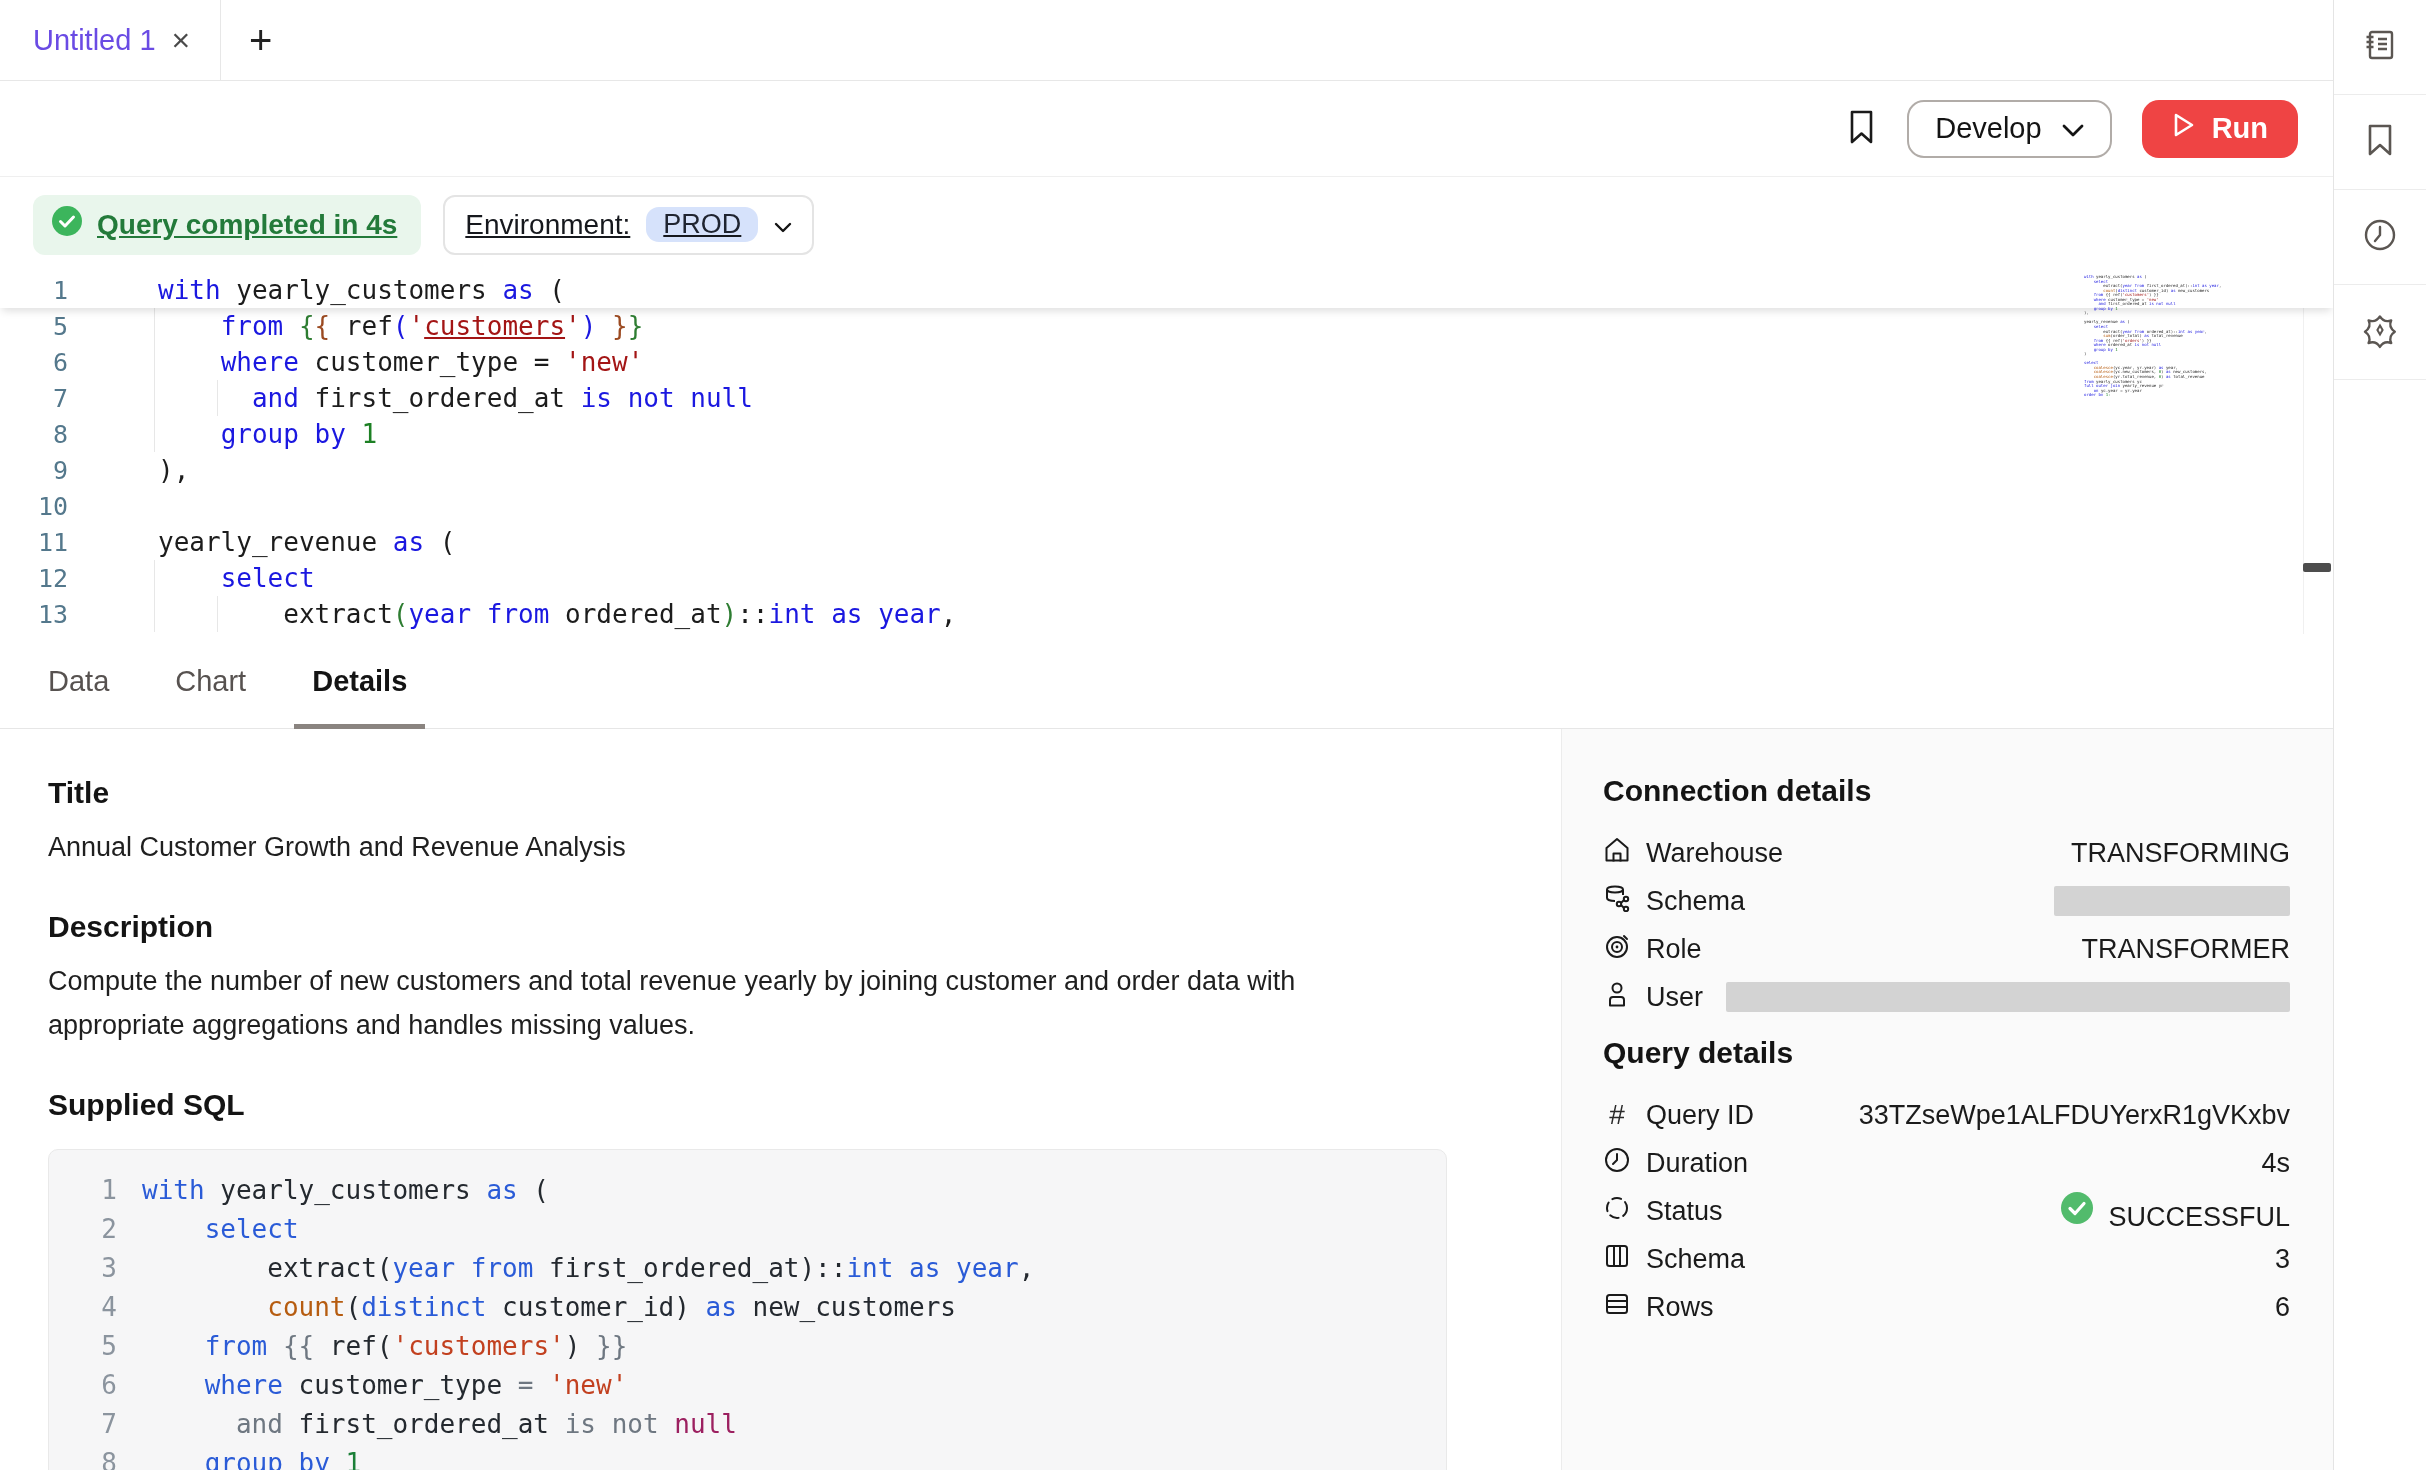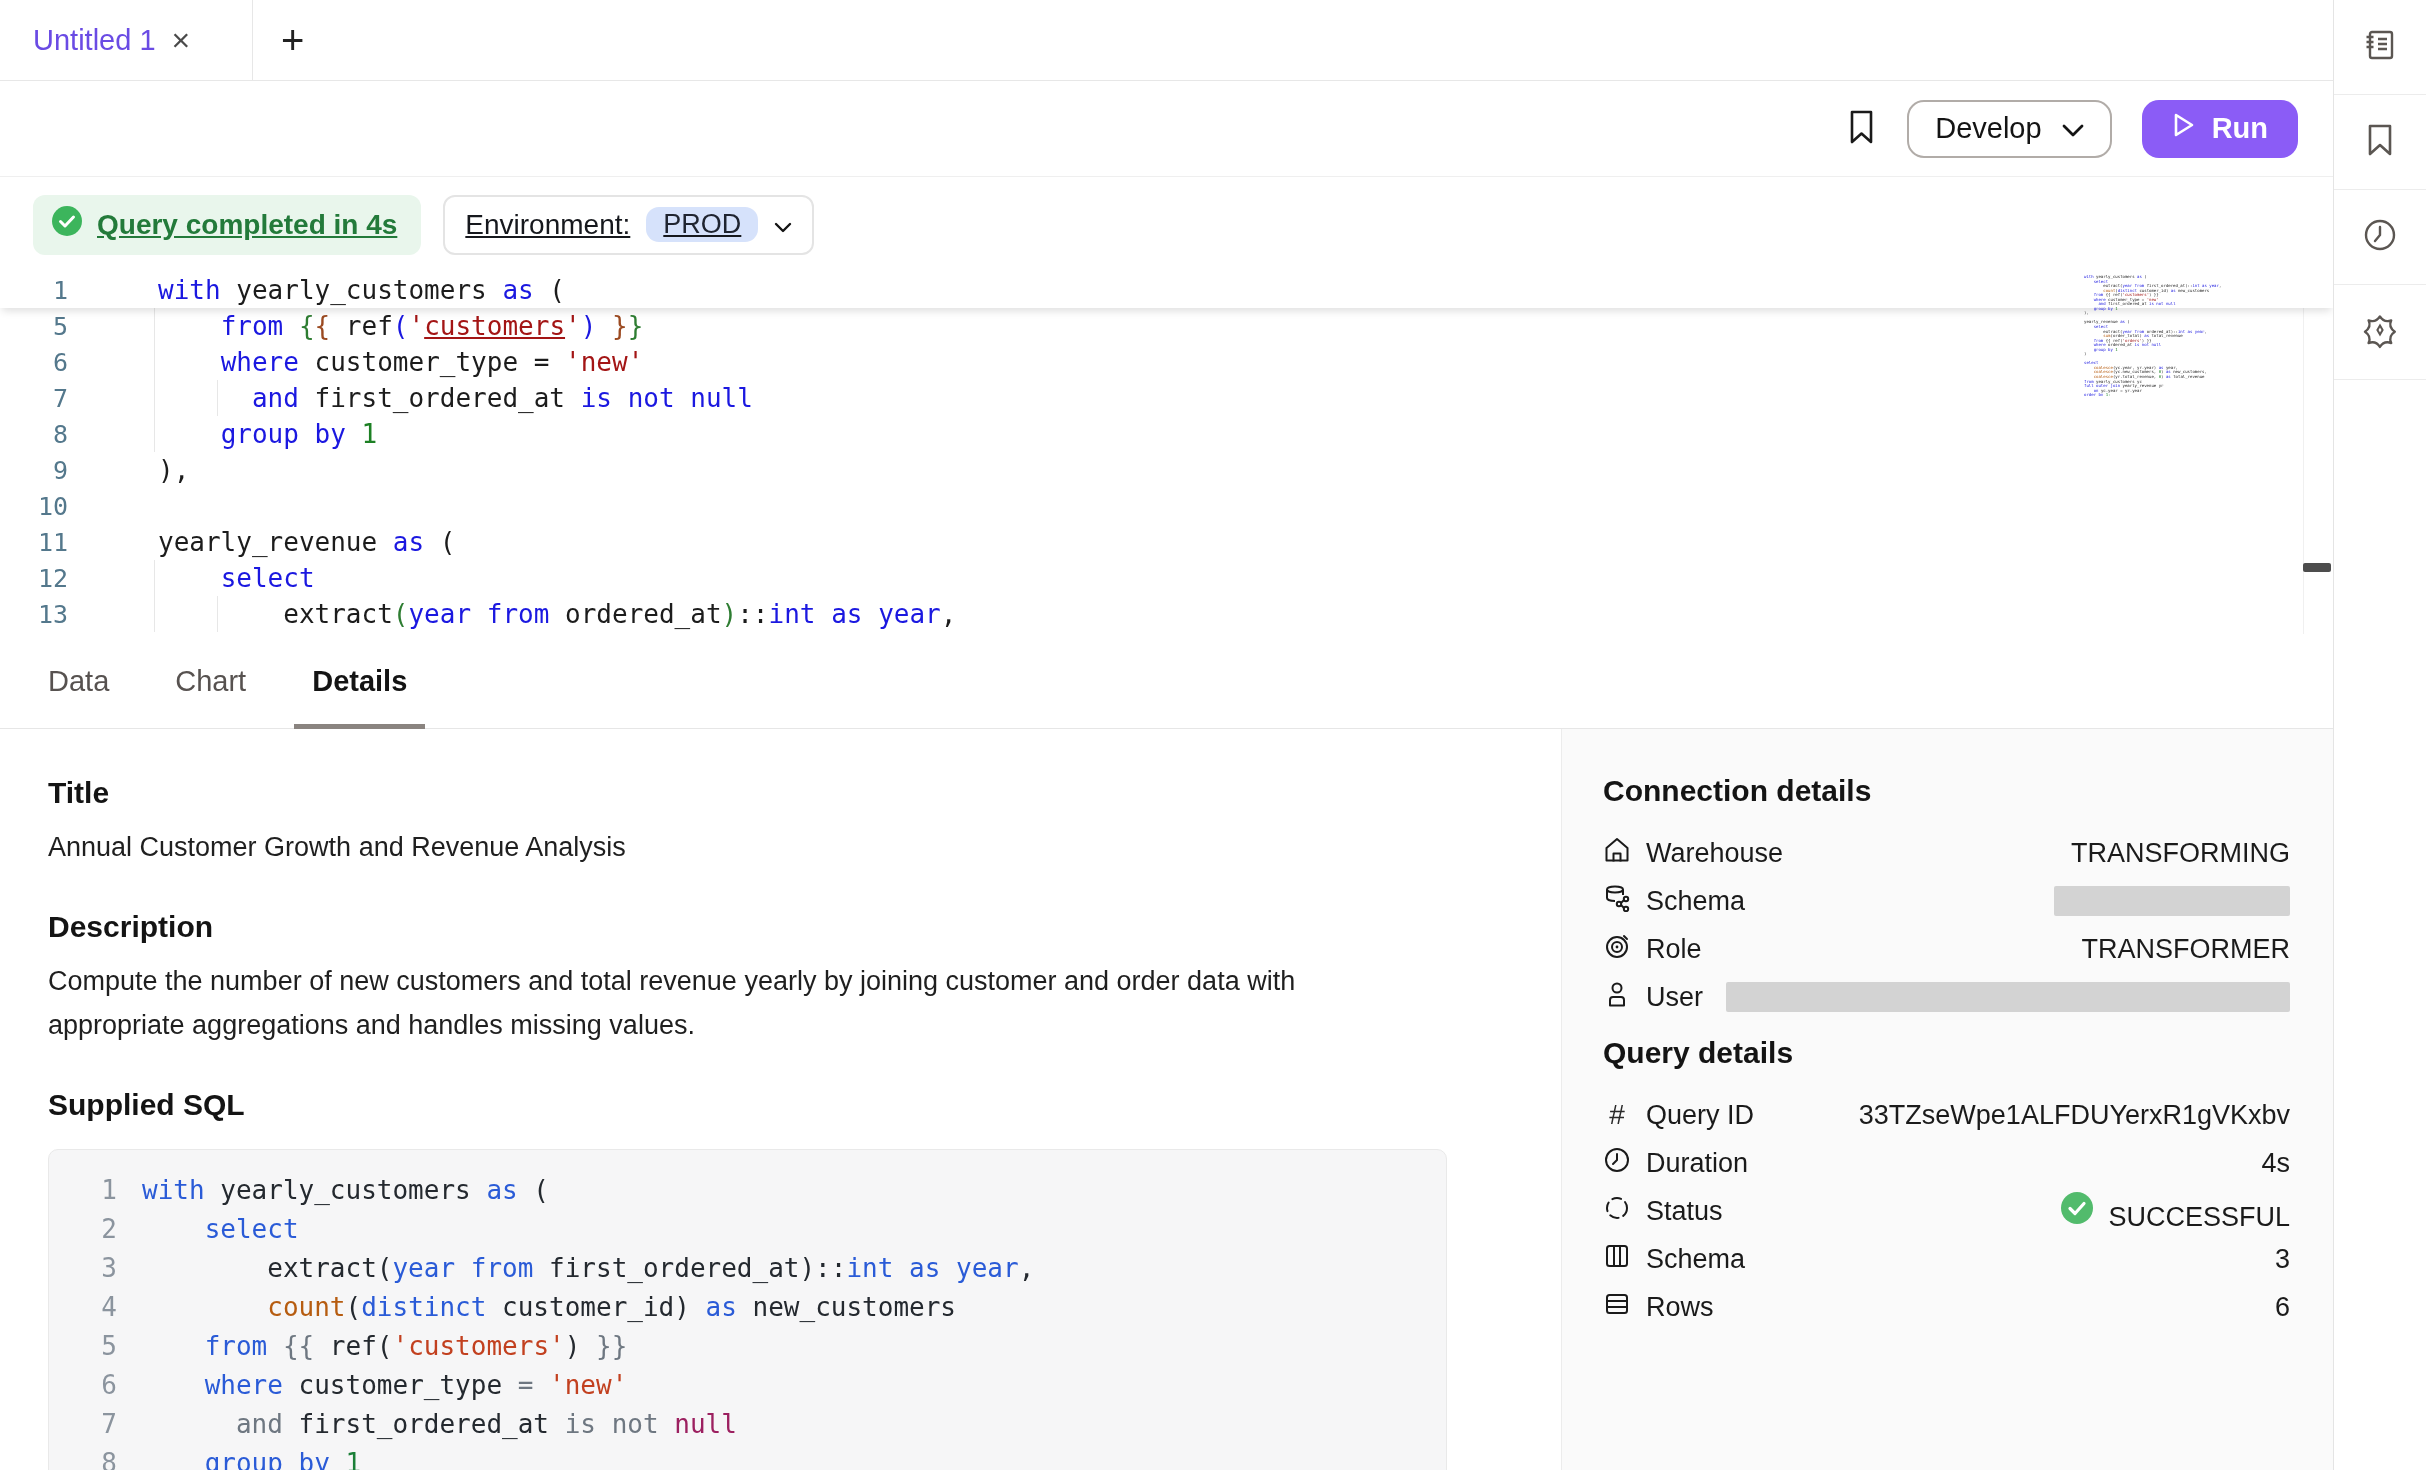--- a/index.html
+++ b/index.html
@@ -3,34 +3,34 @@
 <meta charset="utf-8">
 <style>
   * { box-sizing: border-box; margin: 0; padding: 0; }
   html,body { width:2426px; height:1470px; overflow:hidden; background:#fff;
     font-family:"Liberation Sans", sans-serif; color:#1c1c1c; }
   .app { position:relative; width:2426px; height:1470px; }
   .main { position:absolute; left:0; top:0; width:2333px; height:1470px; }
 
   
   .tabbar { height:81px; border-bottom:1px solid #e7e7e7; display:flex; align-items:stretch; }
-  .tab { width:253px; border-right:1px solid #e7e7e7; display:flex; align-items:center;
+  .tab { width:221px; border-right:1px solid #e7e7e7; display:flex; align-items:center;
     padding-left:33px; gap:16px; cursor:pointer; }
   .tab-label { color:#6a4be4; font-size:29px; }
   .tab-close { color:#4a4a4a; font-size:32px; line-height:1; font-weight:300; }
   .newtab { display:flex; align-items:center; padding-left:28px; font-size:40px;
     font-weight:300; color:#222; cursor:pointer; }
 
   
   .toolbar { height:96px; border-bottom:1px solid #efefef; display:flex; align-items:center;
     justify-content:flex-end; gap:30px; padding-right:35px; }
   .icon-btn { display:flex; align-items:center; justify-content:center; cursor:pointer; }
   .btn { height:58px; display:flex; align-items:center; border-radius:17px; font-size:29px; cursor:pointer; }
   .btn-develop { border:2px solid #b1aca8; background:#fff; padding:0 26px; gap:20px; color:#141414; }
-  .btn-run { background:#8b5cf6; color:#fff; padding:0 30px; gap:16px; font-weight:600; }
+  .btn-run { background:#ef4444; color:#fff; padding:0 30px; gap:16px; font-weight:600; }
 
   
   .statusbar { height:95px; display:flex; align-items:center; gap:22px; padding-left:33px; }
   .pill { height:60px; display:flex; align-items:center; border-radius:12px; font-size:28px;text-decoration:underline; }
   .pill-success { background:#e9f6ec; color:#237a3a; font-weight:600; padding:0 24px 0 18px; gap:14px; }
   .pill-env { background:#fff; border:2px solid #e4e4e4; padding:0 20px; gap:16px; color:#16181d; }
   .prod-chip { background:#d6e2fb; color:#1f2430; border-radius:13px; padding:2px 17px; font-size:27px; }
 
   
   .code-area { position:relative; height:362px; font-family:"DejaVu Sans Mono", monospace;

